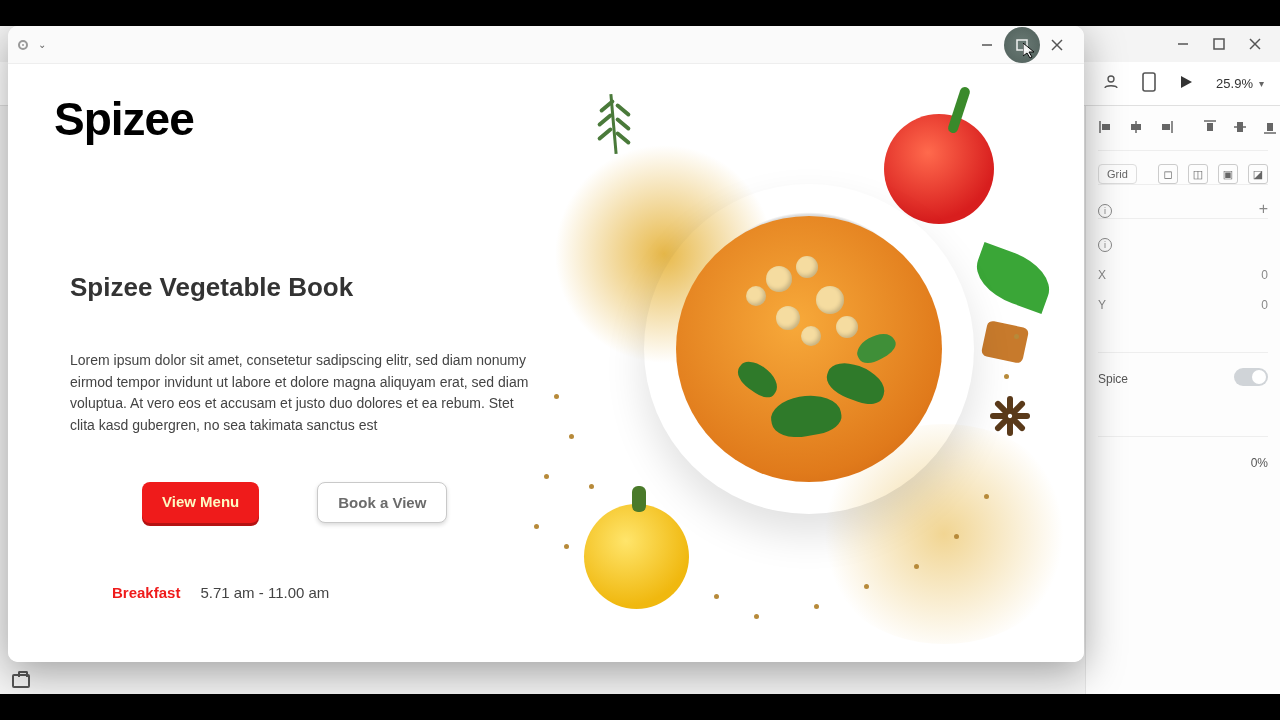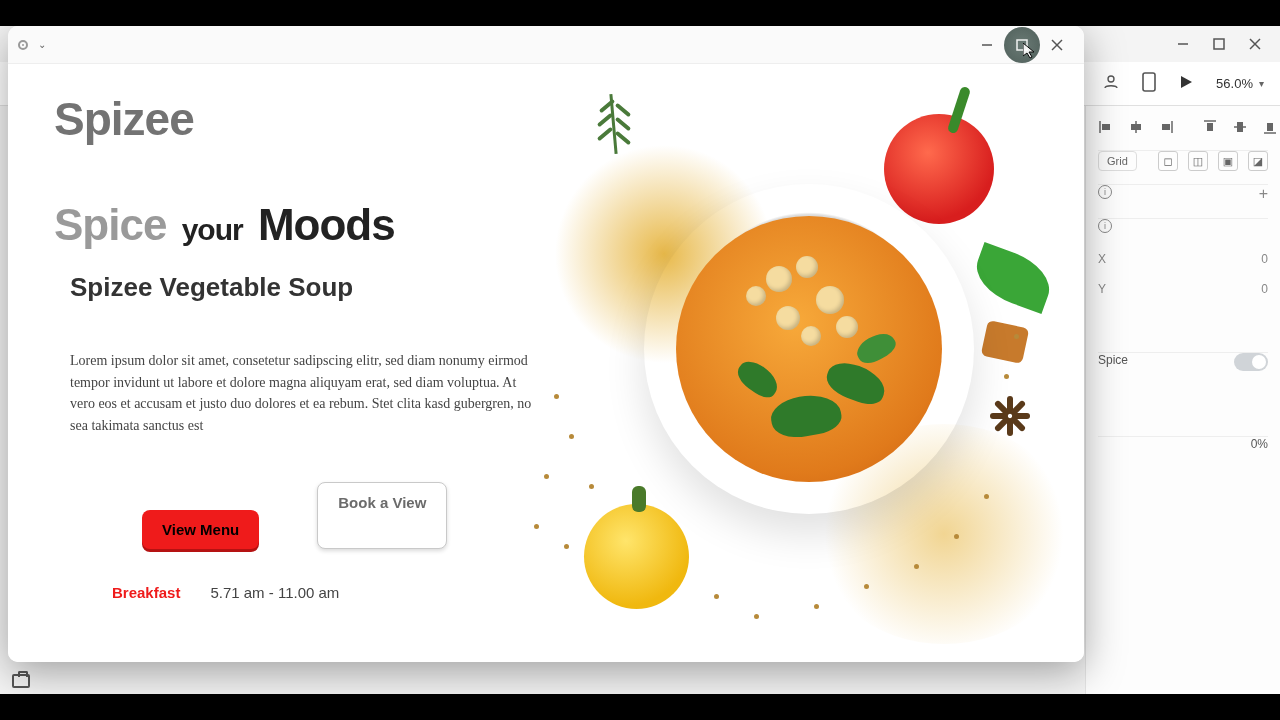--- a/index.html
+++ b/index.html
@@ -13,21 +13,21 @@
   
   .editor { position: absolute; inset: 0; background: #f4f4f4; }
   .editor-titlebar { height: 36px; display:flex; justify-content:flex-end; align-items:center; gap: 22px; padding-right: 18px; color:#555; font-size: 15px;}
   .tb-btn { width: 14px; height: 14px; display:inline-block; cursor:pointer; }
   .editor-toolbar { height: 44px; background:#fff; border-bottom:1px solid #e0e0e0; display:flex; align-items:center; justify-content:flex-end; padding: 0 16px; gap: 22px; color:#444;}
   .zoom { display:flex; align-items:center; gap:6px; font-size:13px; color:#333;}
   .chev { font-size:10px; color:#666; }
   .right-panel { position:absolute; top: 80px; right: 0; bottom: 0; width: 195px; background:#fdfdfd; border-left:1px solid #e5e5e5; padding: 8px 12px; font-size:12px; color:#555;}
   .align-row { display:flex; gap: 14px; margin-bottom: 14px; padding-top:4px;}
   .align-row span { width:18px; height:18px; display:inline-flex; align-items:center; justify-content:center; color:#555; border-radius:2px;}
-  .panel-row { display:flex; align-items:flex-start; justify-content:space-between; height: 34px; border-top:1px solid #eee; }
+  .panel-row { display:flex; align-items:flex-end; justify-content:space-between; height: 34px; border-top:1px solid #eee; }
   .panel-row.sub { border:none; height: 30px; color:#888; font-size:12px;}
   .toggle { width:34px; height:18px; background:#d0d4d8; border-radius:10px; position:relative;}
   .toggle::after{content:"";position:absolute;width:14px;height:14px;background:#fff;border-radius:50%;top:2px;right:2px;}
   .info-icon { width:14px;height:14px;border:1px solid #888;border-radius:50%;display:inline-flex;align-items:center;justify-content:center;font-size:9px;color:#888;}
   .grid-chip { padding:3px 8px; border:1px solid #ddd; border-radius:4px; font-size:11px; color:#666;}
   .boolean-row{display:flex;gap:10px;margin:8px 0 14px;}
   .bicon{width:20px;height:20px;border:1px solid #ccc;border-radius:3px;display:flex;align-items:center;justify-content:center;font-size:11px;color:#666;}
 
   
   .preview-window { position:absolute; left: 8px; top: 0; width: 1076px; height: 636px; background:#fff; border-radius:10px; box-shadow: 0 10px 40px rgba(0,0,0,.35); overflow:hidden; }
@@ -35,31 +35,31 @@
   .pv-titlebar .left { display:flex; align-items:center; gap:10px;}
   .rec-dot { width:10px;height:10px;border:2px solid #999;border-radius:50%; position:relative;}
   .rec-dot::after{content:"";position:absolute;inset:2px;background:#999;border-radius:50%;}
   .pv-spacer{flex:1;}
   .pv-ctrl { width:34px; height:28px; display:flex; align-items:center; justify-content:center; color:#555; border-radius:4px;}
   .pv-ctrl.maximize { background: radial-gradient(circle at 50% 50%, #6a7a75 0%, #4f5f5a 100%); color:#fff; width:36px;height:36px;border-radius:50%; position:relative; }
   .pv-ctrl.maximize svg{opacity:.9;}
   .cursor { position:absolute; left:19px; top:16px; }
 
   .pv-body { position:relative; width:100%; height: calc(100% - 38px); background:#fff; overflow:hidden;}
-  .logo { position:absolute; left:46px; top:28px; font-size:46px; font-weight:900; color:#737373; letter-spacing:-1px; font-family: Arial Black, Arial, sans-serif;}
+  .logo { position:absolute; left:46px; top:28px; font-size:46px; font-weight:900; color:#000000; letter-spacing:-1px; font-family: Arial Black, Arial, sans-serif;}
   .headline { position:absolute; left:46px; top:136px; font-size:44px; font-weight:800; color:#222; letter-spacing:-1px;}
   .headline .grey{ color:#9a9a9a; }
   .headline .your{ font-size:30px; font-weight:700; color:#222; vertical-align: baseline; margin:0 4px;}
   .subhead { position:absolute; left:62px; top:208px; font-size:26px; font-weight:600; color:#333;}
-  .desc { position:absolute; left:62px; top:286px; width:470px; font-size:14px; line-height:1.55; color:#444;font-family:Liberation Serif, serif;}
+  .desc { position:absolute; left:62px; top:286px; width:470px; font-size:14px; line-height:1.55; color:#444;}
   .btn-row { position:absolute; left:134px; top:418px; display:flex; gap:58px; }
   .btn { padding:11px 20px; border-radius:8px; font-size:15px; font-weight:600; cursor:pointer;}
-  .btn.primary{ background:#ef1b1b; color:#000000; box-shadow:0 3px 0 #b51212;margin-top:28px;}
+  .btn.primary{ background:#ef1b1b; color:#fef9c3; box-shadow:0 3px 0 #b51212;}
   .btn.secondary{ background:#fff; color:#6b6b6b; border:1px solid #c9c9c9; box-shadow:0 2px 4px rgba(0,0,0,.15);}
-  .hours { position:absolute; left:104px; top:520px; display:flex; gap:30px; align-items:center; font-size:15px;}
+  .hours { position:absolute; left:104px; top:520px; display:flex; gap:20px; align-items:center; font-size:15px;}
   .hours .meal{ color:#ef1b1b; font-weight:700;}
   .hours .time{ color:#444;}
 
   
   .food { position:absolute; right:10px; top:10px; width:560px; height:580px; }
   .bowl { position:absolute; left:130px; top:110px; width:330px; height:330px; border-radius:50%; background: radial-gradient(circle at 50% 45%, #f2f2f2 0 38%, #e8e8e8 40% 44%, #dcdcdc 45% 48%, transparent 49%); box-shadow: 0 20px 40px rgba(0,0,0,.12);}
   .soup { position:absolute; left:162px; top:142px; width:266px; height:266px; border-radius:50%; background: radial-gradient(circle at 45% 40%, #f7a93a, #e07a1b 70%, #c75d0f); overflow:hidden;}
   .chickpea{position:absolute;border-radius:50%;background:#f5dca0;box-shadow:inset -2px -2px 4px rgba(0,0,0,.2);} 
   .herb{position:absolute;border-radius:50% 60% 40% 50%;background:#2f7a2a;}
   .pepper-red{position:absolute;left:370px;top:40px;width:110px;height:110px;border-radius:50%;background:radial-gradient(circle at 40% 35%,#ff6a4d,#d81e1e 70%);} 
@@ -111,21 +111,21 @@
             <circle cx="12" cy="8" r="4" fill="none" stroke="#555" stroke-width="1.8"></circle>
             <path d="M4 20c0-4 16-4 16 0" fill="none" stroke="#555" stroke-width="1.8"></path>
           </svg></span>
       <span><svg width="14" height="20" viewBox="0 0 14 20">
             <rect x="1" y="1" width="12" height="18" rx="2" fill="none" stroke="#555" stroke-width="1.6"></rect>
           </svg></span>
       <span><svg width="16" height="16" viewBox="0 0 16 16">
             <polygon points="3,2 14,8 3,14" fill="#333"></polygon>
           </svg></span>
       <div class="zoom">
-        <span>56.0%</span>
+        <span>25.9%</span>
         <span class="chev">▾</span>
       </div>
     </div>
     <div class="right-panel">
       <div class="align-row">
         <span>
             <svg width="16" height="16">
               <line x1="2" y1="2" x2="2" y2="14" stroke="#666" stroke-width="1.5"></line>
               <rect x="4" y="5" width="8" height="6" fill="#666"></rect>
             </svg>
@@ -224,26 +224,21 @@
       <span class="pv-ctrl">
           <svg width="12" height="12">
             <line x1="1" y1="1" x2="11" y2="11" stroke="#555" stroke-width="1.5"></line>
             <line x1="11" y1="1" x2="1" y2="11" stroke="#555" stroke-width="1.5"></line>
           </svg>
         </span>
     </div>
 
     <div class="pv-body">
       <div class="logo">Spizee</div>
-      <div class="headline">
-        <span class="grey">Spice</span>
-        <span class="your">your</span>
-        <span>Moods</span>
-      </div>
-      <div class="subhead">Spizee Vegetable Soup</div>
+      <div class="subhead">Spizee Vegetable Book</div>
       <div class="desc">Lorem ipsum dolor sit amet, consetetur sadipscing elitr, sed diam nonumy eirmod tempor invidunt ut labore et dolore magna aliquyam erat, sed diam voluptua. At vero eos et accusam et justo duo dolores et ea rebum. Stet clita kasd gubergren, no sea takimata sanctus est</div>
       <div class="btn-row">
         <div class="btn primary">View Menu</div>
         <div class="btn secondary">Book a View</div>
       </div>
       <div class="hours">
         <span class="meal">Breakfast</span>
         <span class="time">5.71 am - 11.00 am</span>
       </div>
 

